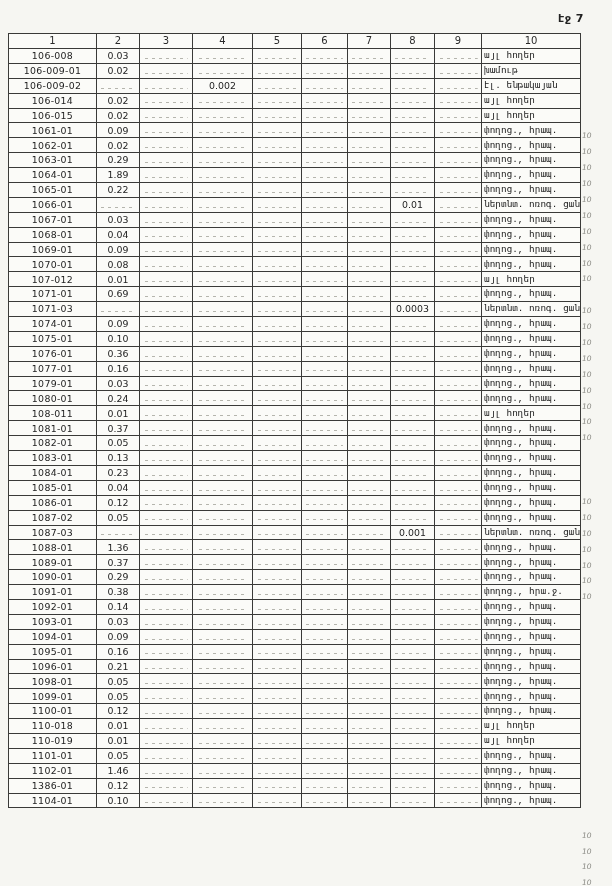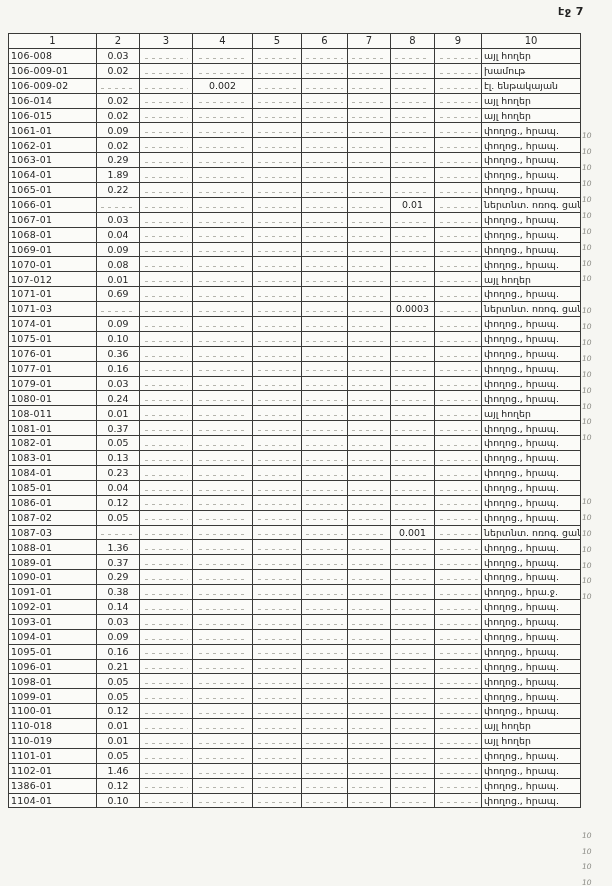--- a/index.html
+++ b/index.html
@@ -6,21 +6,21 @@
   body{
     width:612px;height:886px;
     background:#f6f6f2;
     font-family:"DejaVu Sans", sans-serif;
     color:#1c1c1c;
     position:relative;
     overflow:hidden;
   }
   .page{position:absolute;inset:0;}
   .page-label{
-    position:absolute;top:5px;left:558px;
+    position:absolute;top:12px;left:558px;
     font-size:11px;font-weight:bold;color:#222;
     letter-spacing:0.5px;
   }
   table.doc{
     position:absolute;top:33px;left:8px;
     width:572px;
     border-collapse:collapse;
     table-layout:fixed;
     background:#fbfbf8;
   }
@@ -31,23 +31,23 @@
     line-height:1;
     padding:0 2px;
     overflow:hidden;
     white-space:nowrap;
     vertical-align:middle;
     color:#222;
   }
   table.doc thead td{
     height:14px;text-align:center;font-size:10px;color:#2a2a2a;
   }
-  td.c1{text-align:left;padding-left:4px;letter-spacing:0.3px;margin-top:15px;}
+  td.c1{text-align:center;padding-left:4px;letter-spacing:0.3px;margin-top:15px;}
   td.c2,td.c3,td.c4,td.c5,td.c6,td.c7,td.c8,td.c9{text-align:center;}
-  td.c10{text-align:left;padding-left:3px;font-size:9.2px;}
+  td.c10{text-align:left;padding-left:3px;font-size:9.2px;font-family:Liberation Mono, monospace;}
   td.dash{
     background-image:repeating-linear-gradient(to right,#b5b5ad 0 3px,transparent 3px 7px);
     background-size:82% 1px;
     background-repeat:no-repeat;
     background-position:55% 68%;
   }
   .note-rail{
     position:absolute;top:49px;left:582px;width:28px;
   }
   .note-rail .note{

